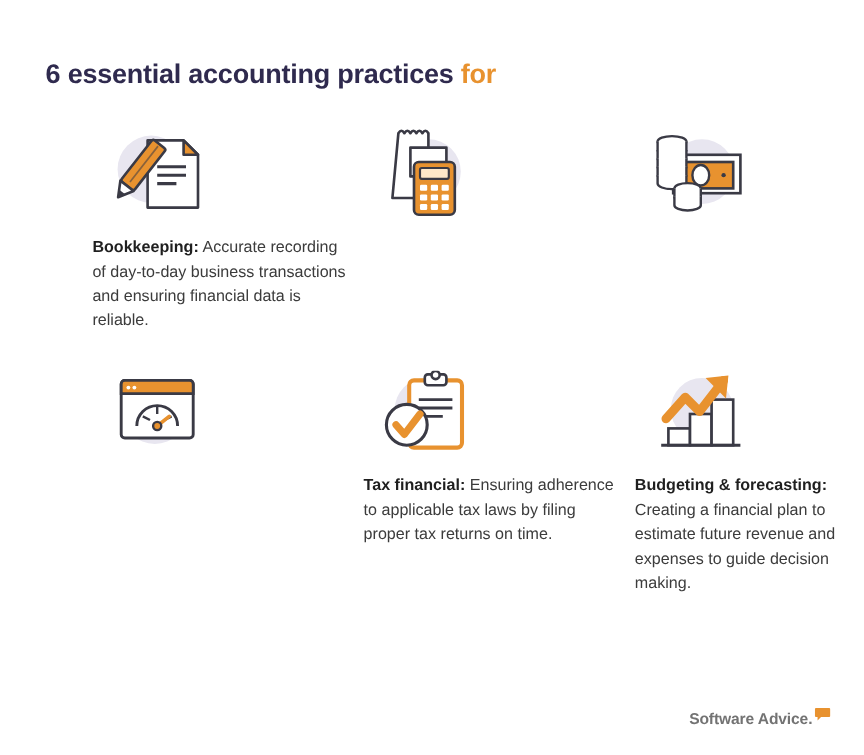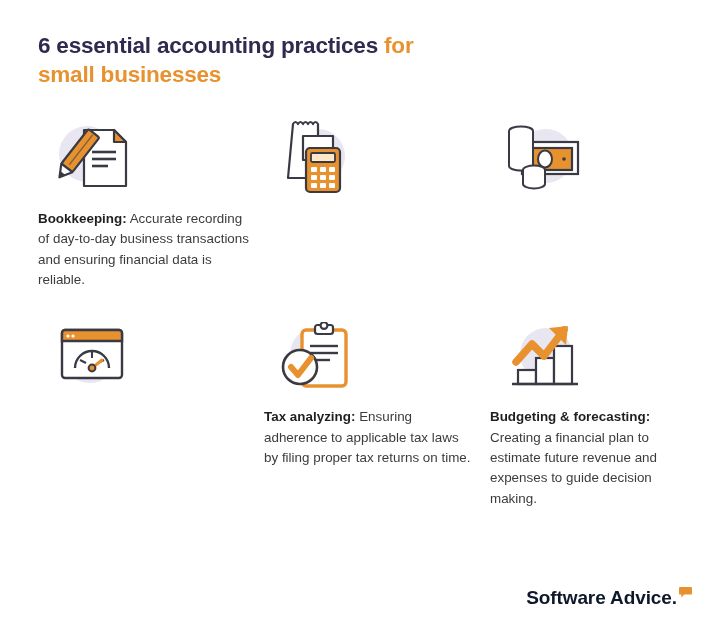--- a/index.html
+++ b/index.html
@@ -15,21 +15,21 @@
     overflow: hidden;
     position: relative;
   }
 
   .infographic {
     position: relative;
     width: 720px;
     height: 629px;
     background: #ffffff;
     box-sizing: border-box;
-    padding: 28px 34px 0 38px;
+    padding: 44px 34px 0 38px;
   }
 
   
   .title {
     font-size: 22.5px;
     font-weight: bold;
     line-height: 1.28;
     letter-spacing: -0.2px;
     margin: 4px 0 0 0;
     color: #2f2a4e;
@@ -38,20 +38,21 @@
   .title .accent { color: #e8922f; }
 
   
   .grid {
     margin-top: 28px;
     display: grid;
     grid-template-columns: 226px 226px 226px;
     grid-template-rows: auto auto;
     column-gap: 0px;
     row-gap: 18px;
+    margin-left: 39px;
   }
   .card {
     width: 212px;
     box-sizing: border-box;
   }
 
   .icon-wrap {
     position: relative;
     width: 104px;
     height: 78px;
@@ -73,42 +74,41 @@
 
   
   .footer {
     position: absolute;
     right: 28px;
     bottom: 22px;
     display: flex;
     align-items: flex-start;
   }
   .logo-text {
-    font-size: 19px;
+    font-size: 13px;
     font-weight: bold;
-    color: #0f172a;
+    color: #737373;
     letter-spacing: -0.1px;
     line-height: 1;
   }
   .logo-bubble {
     margin-left: 2px;
     margin-top: -3px;
   }
 
   
   .row2 .icon-wrap { height: 72px; margin-bottom: 8px; }
 </style>
 </head>
 <body>
 
 <div class="infographic">
 
   <h1 class="title">
     <span>6 essential accounting practices </span><span class="accent">for</span><br>
-    <span class="accent">small businesses</span>
   </h1>
 
   <div class="grid">
 
     <div class="card">
       <div class="icon-wrap">
         <svg width="104" height="78" viewBox="0 0 104 78">
           <circle cx="45" cy="36" r="28" fill="#e8e6f0"></circle>
           <path d="M42 12 h30 l12 12 v44 h-42 z" fill="#ffffff" stroke="#3a3a45" stroke-width="2.2" stroke-linejoin="round"></path>
           <path d="M72 12 v12 h12 z" fill="#e8922f" stroke="#3a3a45" stroke-width="2.2" stroke-linejoin="round"></path>
@@ -203,21 +203,21 @@
           <rect x="47" y="3" width="18" height="9" rx="2.5" fill="#ffffff" stroke="#3a3a45" stroke-width="2.2"></rect>
           <circle cx="56" cy="3.5" r="3.4" fill="#ffffff" stroke="#3a3a45" stroke-width="2.2"></circle>
           <line x1="42" y1="24" x2="70" y2="24" stroke="#3a3a45" stroke-width="2.4"></line>
           <line x1="42" y1="31" x2="70" y2="31" stroke="#3a3a45" stroke-width="2.4"></line>
           <line x1="42" y1="38" x2="62" y2="38" stroke="#3a3a45" stroke-width="2.4"></line>
           <circle cx="32" cy="45" r="17" fill="#ffffff" stroke="#3a3a45" stroke-width="2.6"></circle>
           <path d="M23 45 l7 8 l13 -17" fill="none" stroke="#e8922f" stroke-width="6" stroke-linecap="round" stroke-linejoin="round"></path>
         </svg>
       </div>
       <p class="card-text">
-        <span class="label">Tax analyzing:</span><span> Ensuring adherence to applicable tax laws by filing proper tax returns on time.</span>
+        <span class="label">Tax financial:</span><span> Ensuring adherence to applicable tax laws by filing proper tax returns on time.</span>
       </p>
     </div>
 
     <div class="card row2">
       <div class="icon-wrap">
         <svg width="104" height="72" viewBox="0 0 104 72">
           <circle cx="52" cy="32" r="26" fill="#e8e6f0"></circle>
           <rect x="24" y="48" width="18" height="14" fill="#ffffff" stroke="#3a3a45" stroke-width="2.2"></rect>
           <rect x="42" y="36" width="18" height="26" fill="#ffffff" stroke="#3a3a45" stroke-width="2.2"></rect>
           <rect x="60" y="24" width="18" height="38" fill="#ffffff" stroke="#3a3a45" stroke-width="2.2"></rect>

